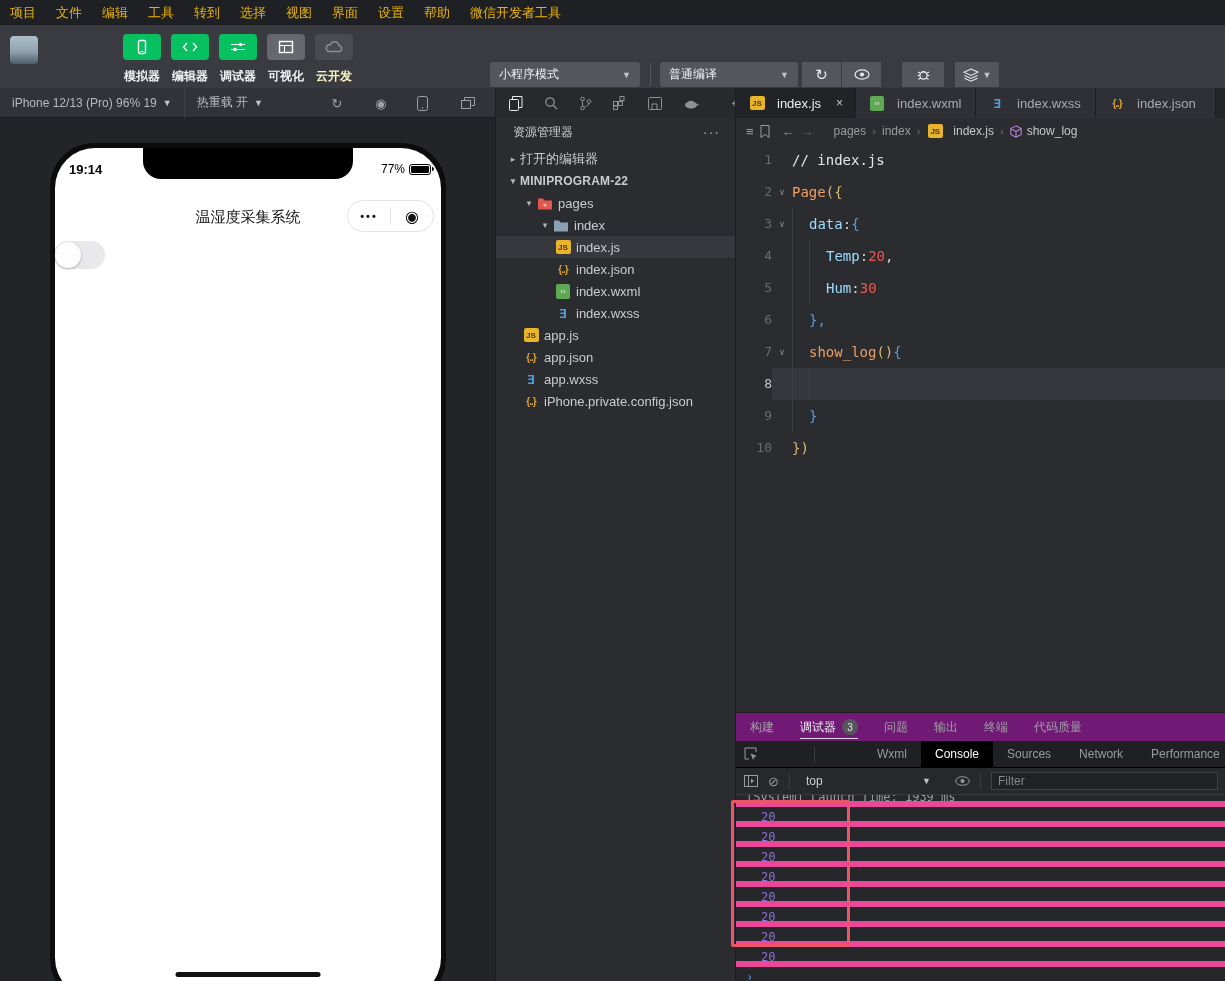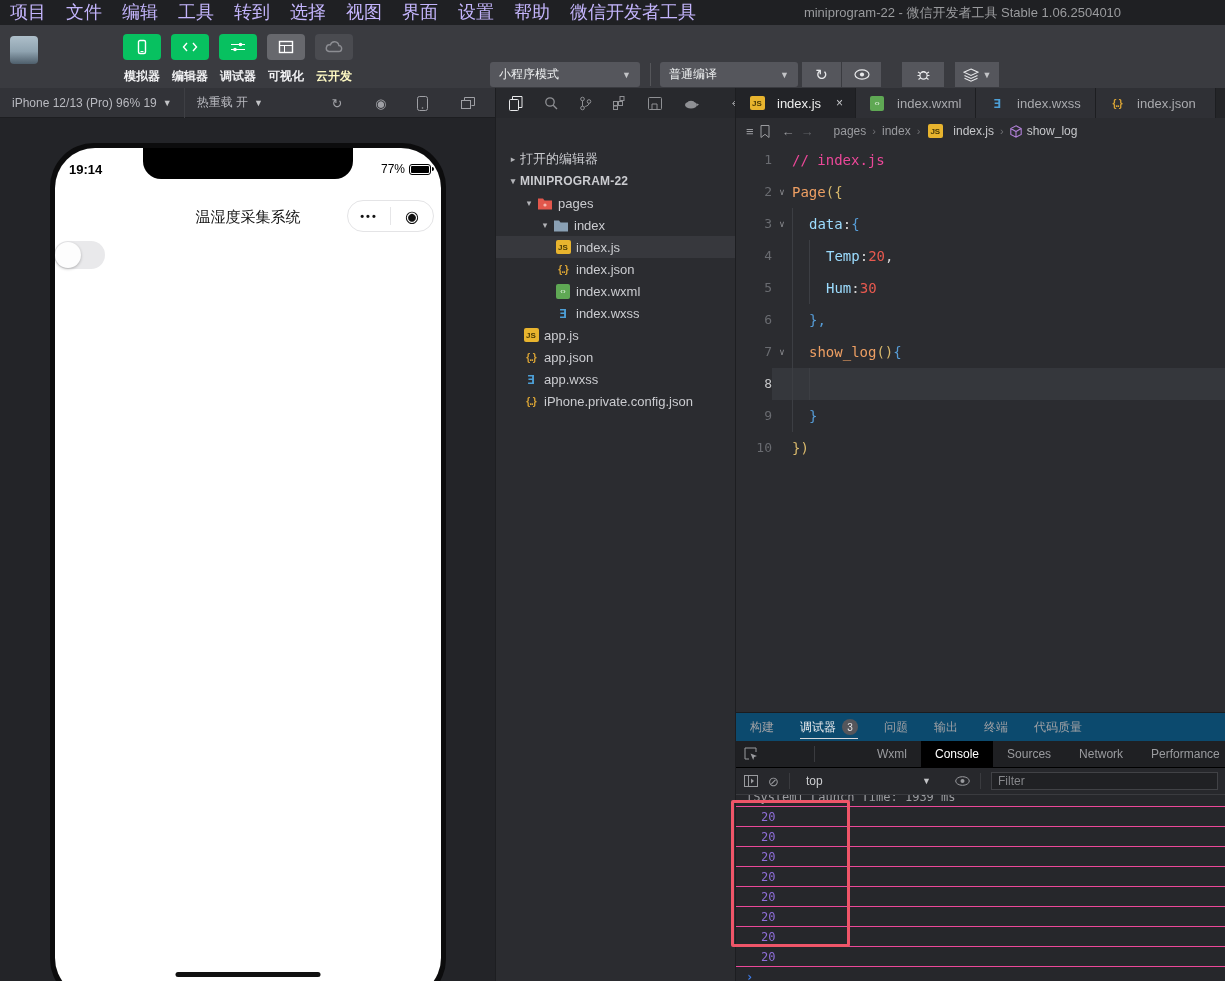--- a/index.html
+++ b/index.html
@@ -5,21 +5,21 @@
   * { margin:0; padding:0; box-sizing:border-box; }
   html,body { background:#111; }
   .app {
     position:relative; width:1225px; height:981px; overflow:hidden;
     background:#242529; font-family:"Liberation Sans", sans-serif;
     color:#c9cacd; user-select:none;
   }
   
   .titlebar { position:absolute; left:0; top:0; width:1225px; height:25px;
     background:#1f2023; display:flex; align-items:center; }
-  .menu-item { padding:0 10px; font-size:18px; color:#c4b5fd; line-height:25px; cursor:default; }
+  .menu-item { padding:0 10px; font-size:13px; color:#eab308; line-height:25px; cursor:default; }
   .win-title { position:absolute; left:700px; right:0; top:0; height:25px; line-height:25px;
     text-align:center; font-size:13px; color:#9a9b9e; }
   
   .toolbar { position:absolute; left:0; top:25px; width:1225px; height:63px; background:#3a3b40; }
   .avatar { position:absolute; left:10px; top:11px; width:28px; height:28px; border-radius:4px;
     background:linear-gradient(180deg,#aebfca 0%, #8fa3b0 55%, #4e5e6b 100%); }
   .tb-group { position:absolute; left:118px; top:9px; display:flex; }
   .tb-btn { width:48px; display:flex; flex-direction:column; align-items:center; cursor:pointer; }
   .tb-btn .box { width:38px; height:26px; border-radius:4px; display:flex; align-items:center; justify-content:center; }
   .tb-btn .box.green { background:var(--green,#07c160); }
@@ -96,45 +96,45 @@
   .code { position:absolute; left:0; top:56px; width:490px; height:568px; overflow:hidden;
     font-family:"DejaVu Sans Mono", monospace; font-size:14px; }
   .cl { display:flex; height:32px; line-height:32px; }
   .cl .ln { width:36px; flex:none; text-align:right; color:#696b70; font-size:13px; }
   .lbody { flex:1; display:flex; }
   .lbody.act { background:#35373c; }
   .cl.act .ln { color:#c6c7c9; }
   .fold { width:20px; flex:none; text-align:center; color:#8b8c90; font-size:9px; }
   .guide { width:17px; flex:none; border-left:1px solid #3c3e43; }
   .ctext { white-space:pre; }
-  .tk-c { color:#ec4899; } .tk-f { color:#ee9f63; } .tk-g { color:#d9b96c; }
+  .tk-c { color:#e5e5e5; } .tk-f { color:#ee9f63; } .tk-g { color:#d9b96c; }
   .tk-v { color:#9cdcfe; } .tk-k { color:#569cd6; } .tk-n { color:#e8594f; }
   .tk-p { color:#d4d4d4; } .tk-b { color:#569cd6; }
   .tk-m { color:#d4d4d4; outline:1px solid #74777c; background:#3e4146; }
   
   .panel { position:absolute; left:0; top:624px; width:490px; height:269px; border-top:1px solid #1b1c1f; background:#26272b; }
-  .ptabs { height:28px; display:flex; align-items:center; gap:26px; padding-left:14px; background:#0c4a6e; font-size:12px; color:#9fa0a4; }
+  .ptabs { height:28px; display:flex; align-items:center; gap:26px; padding-left:14px; background:#701a75; font-size:12px; color:#9fa0a4; }
   .ptab { display:flex; align-items:center; gap:6px; height:28px; cursor:pointer; position:relative; }
   .ptab.on { color:#ececee; }
   .ptab.on:after { content:""; position:absolute; left:0; right:0; bottom:2px; height:1px; background:#d8d8da; }
   .badge { width:16px; height:16px; border-radius:50%; background:#55565b; color:#e4e4e6; font-size:10px;
     display:flex; align-items:center; justify-content:center; }
   .dtabs { height:27px; background:#1f2023; display:flex; align-items:center; overflow:hidden; border-bottom:1px solid #000;gap:48px; }
   .insp { width:30px; text-align:center; color:#9a9b9f; cursor:pointer; flex:none; display:flex; justify-content:center; }
   .dsep { width:1px; height:16px; background:#3a3b3f; flex:none; }
   .dtab { padding:0 14px; font-size:12px; color:#9a9b9f; height:27px; line-height:27px; cursor:pointer; white-space:nowrap; }
   .dtab.on { background:#000; color:#fff; }
   .ctoolbar { height:27px; background:#27282c; border-bottom:1px solid #3a3b3f; display:flex; align-items:center; gap:10px; padding:0 8px; color:#9a9b9f; }
   .cti { cursor:pointer; display:flex; font-size:13px; }
   .ctx-select { width:128px; display:flex; justify-content:space-between; align-items:center; font-size:12px; color:#cccdd0; cursor:pointer; margin-left:6px; }
   .filter { width:232px; height:18px; background:#202124; border:1px solid #414246; color:#cfcfd2;
     font-size:12px; padding:0 6px; outline:none; font-family:"Liberation Sans",sans-serif; }
   .filter::placeholder { color:#85868a; }
   .cbody { position:relative; height:187px; overflow:hidden; font-family:"DejaVu Sans Mono",monospace; font-size:12px; }
-  .crow { height:20px; line-height:20px; border-bottom:1px solid #ec4899; padding-left:25px; color:#8f6fd8; }
+  .crow { height:20px; line-height:20px; border-bottom:6px solid #ec4899; padding-left:25px; color:#8f6fd8; }
   .crow.sys { color:#9c9da1; margin-top:-8px; padding-left:10px; }
   .crow.prompt { border-bottom:none; color:#3d7ff0; font-weight:bold; padding-left:10px; }
   .annot { position:absolute; left:731px; top:800px; width:119px; height:147px;
     border:3px solid #ef5569; border-radius:2px; z-index:40; pointer-events:none; }
   svg { display:block; }
 </style>
 </head>
 <body>
 
 <div class="app" style="--green: #07c160;">
@@ -146,21 +146,20 @@
         <span class="menu-item">编辑</span>
         <span class="menu-item">工具</span>
         <span class="menu-item">转到</span>
         <span class="menu-item">选择</span>
         <span class="menu-item">视图</span>
         <span class="menu-item">界面</span>
         <span class="menu-item">设置</span>
         <span class="menu-item">帮助</span>
         <span class="menu-item">微信开发者工具</span>
       </div>
-    <div class="win-title">miniprogram-22 - 微信开发者工具 Stable 1.06.2504010</div>
   </div>
 
   <div class="toolbar">
     <div class="avatar"></div>
     <div class="tb-group" id="tb-group">
         <div class="tb-btn">
           <div class="box green">
             <svg width="16" height="16" viewBox="0 0 16 16">
               <rect x="4.5" y="1.5" width="7" height="13" rx="1.5" fill="none" stroke="#fff" stroke-width="1.4"></rect>
               <line x1="6.5" y1="12.5" x2="9.5" y2="12.5" stroke="#fff"></line>
@@ -345,20 +344,24 @@
             <path d="M4.5 6 c0-3 7-3 7 0 Z" fill="currentColor"></path>
             <path d="M14 6.5 l2 1 -2 1.5" fill="currentColor"></path>
           </svg>
         </span>
       <span class="ai" style="margin-left:12px;">
           <svg width="13" height="13" viewBox="0 0 13 13">
             <rect x="8.5" y="0.5" width="3" height="12" fill="none" stroke="currentColor"></rect>
             <path d="M6 6.5 H0.5 M3 4 L0.5 6.5 L3 9" fill="none" stroke="currentColor"></path>
           </svg>
         </span>
+    </div>
+    <div class="exp-head">
+      <span>资源管理器</span>
+      <span class="exp-more">···</span>
     </div>
     <div class="tree" id="file-tree">
         <div class="trow" style="padding-left: 10px;">
           <span class="tchev">▸</span>
           <span>打开的编辑器</span>
         </div>
         <div class="trow bold" style="padding-left: 10px;">
           <span class="tchev">▾</span>
           <span>MINIPROGRAM-22</span>
         </div>

